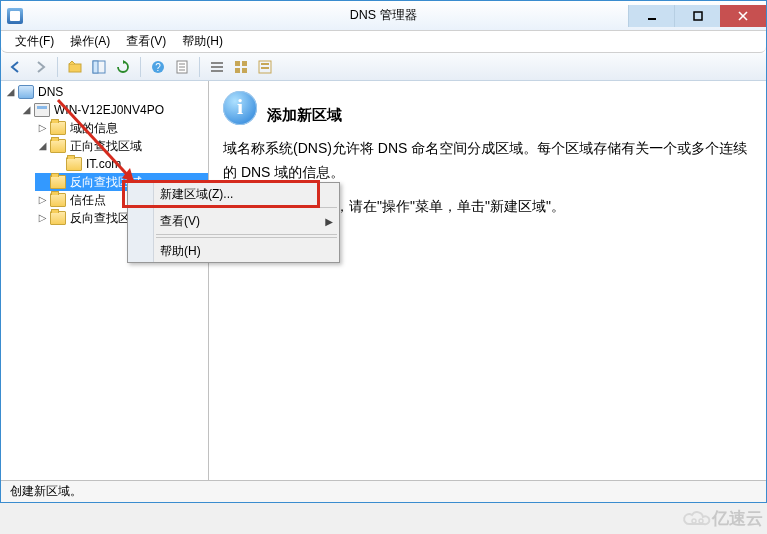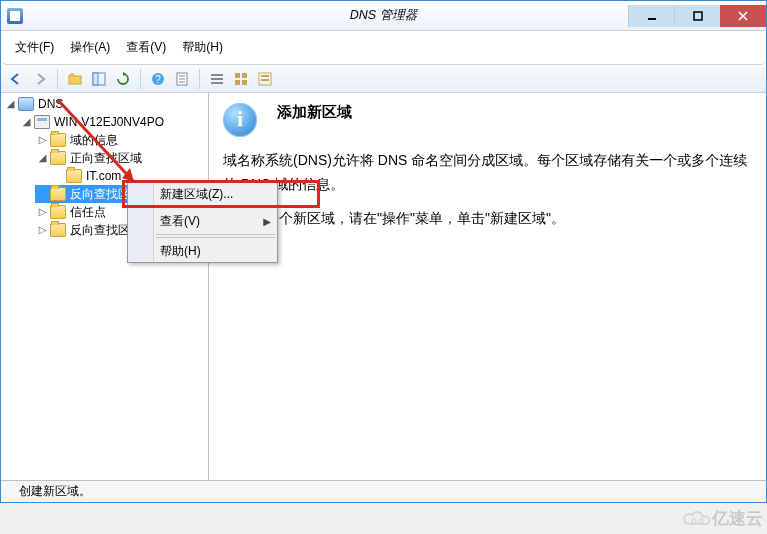--- a/index.html
+++ b/index.html
@@ -1,57 +1,57 @@
 <!DOCTYPE html>
 <html><head>
 <meta charset="utf-8">
 <style>
   * { box-sizing: border-box; margin: 0; padding: 0; font-family: "Microsoft YaHei", "Segoe UI", Tahoma, sans-serif; }
   body { width: 767px; height: 534px; background: #f0f0f0; overflow: hidden; position: relative; }
   .window { width: 767px; height: 503px; background: #fff; border: 1px solid #3a8ccf; position: relative; display: flex; flex-direction: column; }
-  .title-bar { height: 30px; background: linear-gradient(#fff, #eaf2fb); display: flex; align-items: center; border-bottom: 1px solid #d0d0d0; position: relative; font-style: italic; }
+  .title-bar { height: 30px; background: linear-gradient(#fff, #eaf2fb); display: flex; align-items: center; border-bottom: 1px solid #d0d0d0; position: relative; }
   .title-icon { width: 16px; height: 16px; margin-left: 6px; background: linear-gradient(#7ab6e8, #2f6db3); border-radius: 2px; position: relative; }
   .title-icon:after { content:""; position:absolute; inset:3px; background:#fff; border-radius:1px; }
   .title-text { position: absolute; left: 0; right: 0; text-align: center; font-size: 12.5px; color: #000; pointer-events: none; }
   .win-btns { margin-left: auto; display: flex; }
   .win-btn { width: 46px; height: 22px; display: flex; align-items: center; justify-content: center; font-size: 11px; color:#000; border-left:1px solid #b7cfe3;}
   .win-btn.min { background:#c9dff2; }
   .win-btn.max { background:#c9dff2; }
   .win-btn.close { background:#c75050; color:#fff; width:46px; border-left:none;}
-  .menu-bar { height: 34px; background: #fff; border-bottom: 1px solid #d0d0d0; display: flex; align-items: center; padding-left: 6px; font-size: 12px; border-radius: 6px; }
+  .menu-bar { height: 22px; background: #fff; border-bottom: 1px solid #d0d0d0; display: flex; align-items: flex-start; padding-left: 6px; font-size: 12px; border-radius: 6px; }
   .menu-item { padding: 2px 8px; cursor: default; }
   .tool-bar { height: 28px; background: linear-gradient(#f9fbfd,#e7eef6); border-bottom: 1px solid #c5d4e3; display: flex; align-items: center; padding-left: 4px; gap: 2px; }
   .tool-bar .sep { width: 1px; height: 20px; background: #c5d4e3; margin: 0 4px; }
   .tb-btn { width: 22px; height: 22px; display: flex; align-items: center; justify-content: center; border-radius: 2px; }
   .tb-btn svg { display:block; }
   .body-area { flex: 1; display: flex; border-top: none; }
   .tree { width: 208px; border-right: 1px solid #c0c0c0; background: #fff; font-size: 12px; color: #000; padding-top: 2px; position: relative; overflow:hidden;}
   .tree ul { list-style: none; padding-left: 16px; }
   .tree > ul { padding-left: 2px; }
   .tree li { white-space: nowrap; line-height: 18px; position: relative; }
   .node { display: flex; align-items: center; height: 18px; padding-left: 2px; gap: 2px; }
   .node.sel { background: #3399ff; color: #fff; }
   .exp { width: 11px; height: 11px; display:inline-flex; align-items:center; justify-content:center; color:#5a5a5a; font-size:10px; cursor:default;}
   .ico { width: 16px; height: 14px; display: inline-block; margin-right: 2px; position:relative; }
   .ico.folder { background: linear-gradient(#ffe9a8,#f7ce5b); border: 1px solid #caa63a; border-radius:1px; }
   .ico.folder:before{content:"";position:absolute;left:0;top:-3px;width:6px;height:3px;background:#f7ce5b;border:1px solid #caa63a;border-bottom:none;border-radius:1px 1px 0 0;}
   .ico.dns { background: linear-gradient(#cfe6fb,#7fb7e9); border:1px solid #5a8cc0; border-radius:2px; }
   .ico.server { background:#f0f0f0;border:1px solid #888;border-radius:1px; }
   .ico.server:after{content:"";position:absolute;left:2px;right:2px;top:2px;height:3px;background:#88b8e8;}
   .content { flex: 1; background: #fff; padding: 10px 14px 10px 14px; font-size: 12.5px; color: #000; position:relative; overflow:hidden;}
-  .info-row { display: flex; align-items: flex-start; gap: 20px; margin-bottom: 12px; }
+  .info-row { display: flex; align-items: flex-end; gap: 10px; margin-bottom: 12px; }
   .info-icon { width: 34px; height: 34px; border-radius: 50%; background: radial-gradient(circle at 35% 30%, #aee1ff, #1e7ad6); position: relative; box-shadow:0 0 0 1px #9cc7ec inset; }
   .info-icon:after { content: "i"; color: #fff; font-weight: bold; font-family: Georgia, serif; font-size: 22px; position: absolute; left: 50%; top: 50%; transform: translate(-50%, -54%); }
   .info-title { font-size: 15px; font-weight: 600; }
   .content p { line-height: 1.7; margin-bottom: 10px; font-size: 14px; }
-  .status-bar { height: 22px; border-top: 1px solid #c0c0c0; background: #f6f6f6; font-size: 12px; padding: 2px 18px; display:flex; align-items:flex-end; }
+  .status-bar { height: 22px; border-top: 1px solid #c0c0c0; background: #f6f6f6; font-size: 12px; padding: 2px 9px; display:flex; align-items:flex-end; }
   .watermark { position: absolute; right: 4px; bottom: 4px; font-size: 17px; color: #c8c8c8; font-weight: 600; display:flex; align-items:center; gap:0; font-family: Arial, sans-serif;}
   .watermark svg { opacity: .6; }
   
-  .ctx-menu { position: absolute; left: 126px; top: 181px; width: 151px; background: #f0f0f0; border: 1px solid #979797; box-shadow: 2px 2px 4px rgba(0,0,0,.25); font-size: 12px; z-index: 50; }
+  .ctx-menu { position: absolute; left: 126px; top: 181px; width: 213px; background: #f0f0f0; border: 1px solid #979797; box-shadow: 2px 2px 4px rgba(0,0,0,.25); font-size: 12px; z-index: 50; }
   .ctx-left { position:absolute; left:0; top:0; bottom:0; width:26px; background:#e9eef4; border-right:1px solid #d0d6de; }
   .ctx-item { position:relative; height: 22px; display: flex; align-items: center; padding-left: 32px; padding-right: 18px; }
   .ctx-sep { height: 1px; background: #c5c5c5; margin: 2px 2px 2px 28px; }
   .ctx-arrow { position: absolute; right: 6px; font-size: 10px; color: #444; }
   
   .anno-box { position:absolute; left:121px; top:179px; width:198px; height:28px; border:3px solid #d52b1e; z-index:60; pointer-events:none; }
   .anno-arrow { position:absolute; left:51px; top:95px; z-index:61; pointer-events:none; }
 </style>
 </head>
 <body>

